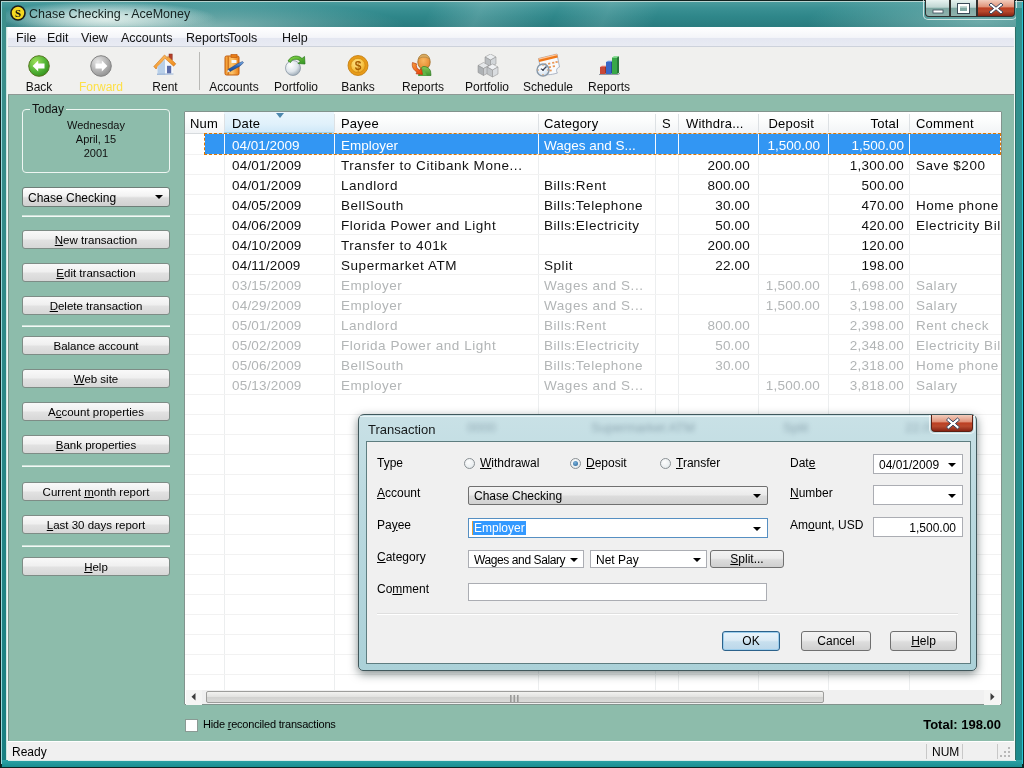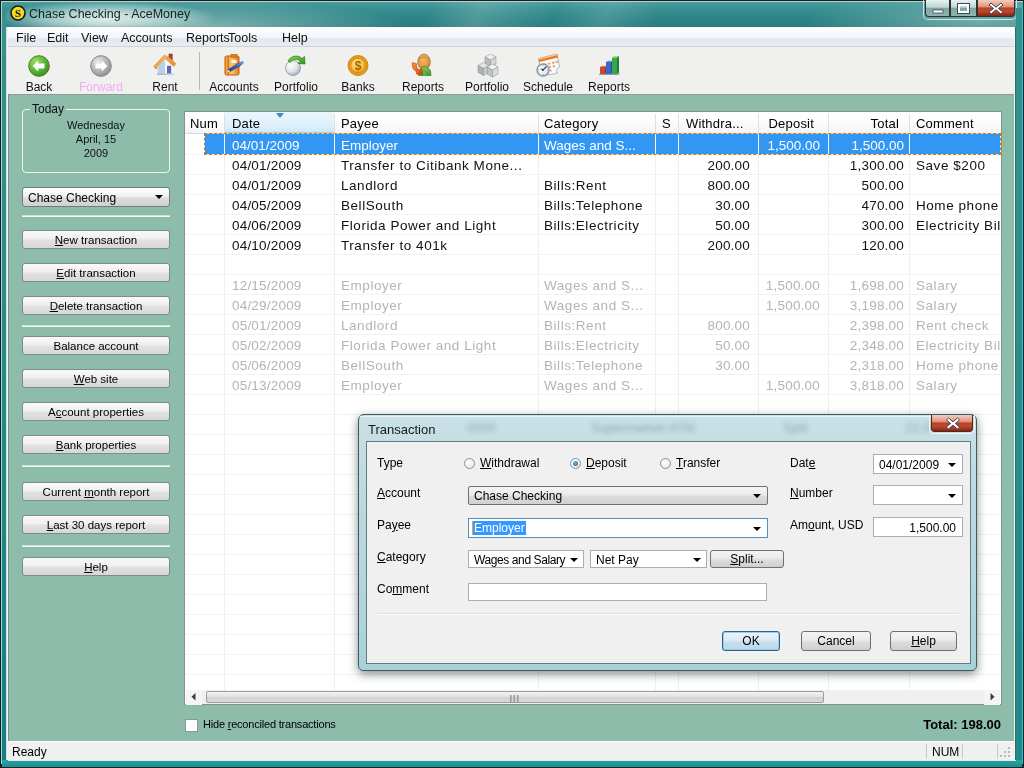--- a/index.html
+++ b/index.html
@@ -190,21 +190,21 @@
 <div class="menuitem" style="left:47px">Edit</div>
 <div class="menuitem" style="left:81px">View</div>
 <div class="menuitem" style="left:121px">Accounts</div>
 <div class="menuitem" style="left:186px">Reports</div>
 <div class="menuitem" style="left:228px">Tools</div>
 <div class="menuitem" style="left:282px">Help</div>
 
 <div class="abs" id="toolbar"></div>
 <div class="abs" id="toolbar-sep"></div>
 <div class="tblabel" style="left:19px;width:40px">Back</div>
-<div class="tblabel" style="left:75px;width:52px;color:#f0abfc">Forward</div>
+<div class="tblabel" style="left:75px;width:52px;color:#fde047">Forward</div>
 <div class="tblabel" style="left:145px;width:40px">Rent</div>
 <div class="tblabel" style="left:205px;width:58px">Accounts</div>
 <div class="tblabel" style="left:268px;width:56px">Portfolio</div>
 <div class="tblabel" style="left:338px;width:40px">Banks</div>
 <div class="tblabel" style="left:400px;width:46px">Reports</div>
 <div class="tblabel" style="left:453px;width:68px">Portfolio</div>
 <div class="tblabel" style="left:519px;width:58px">Schedule</div>
 <div class="tblabel" style="left:585px;width:48px">Reports</div>
 <svg class="tbicon" style="left:28px;top:55px" width="22" height="22" viewBox="0 0 22 22">
     <defs>
@@ -373,21 +373,21 @@
       <path d="M15 3.5 L17 2.3 L22 2.3 L20 3.5 Z" fill="#68d878"></path>
       <path d="M20 3.5 L22 2.3 L22 18.8 L20 20 Z" fill="#287838"></path>
 <path d="M2 20.5 L21 20.5 L23 19.3" stroke="#9098a0" stroke-width="1" fill="none"></path>
 </g>
   </svg>
 
 <div class="abs" id="fs-today"></div>
 <div class="abs" id="fs-label">Today</div>
 <div class="sbtext" style="top:119px">Wednesday</div>
 <div class="sbtext" style="top:133px">April, 15</div>
-<div class="sbtext" style="top:147px">2009</div>
+<div class="sbtext" style="top:147px">2001</div>
 <div class="abs" id="combo-acct">
     <span>Chase Checking</span>
     <i class="downarrow" style="right:6px;top:7px"></i>
   </div>
 <div class="sep-side" style="top:215px"></div>
 <div class="sbbtn" style="top:230px"><u>N</u>ew transaction</div>
 <div class="sbbtn" style="top:263px"><u>E</u>dit transaction</div>
 <div class="sbbtn" style="top:296px"><u>D</u>elete transaction</div>
 <div class="sep-side" style="top:325px"></div>
 <div class="sbbtn" style="top:336px">Balance account</div>
@@ -509,31 +509,38 @@
       <div class="cell w" style="left:359px;width:110px">Bills:Telephone</div>
       <div class="cell num" style="left:494px;width:71px">30.00</div>
       <div class="cell num" style="left:644px;width:75px">470.00</div>
       <div class="cell w" style="left:731px;width:84px">Home phone</div>
     </div>
 <div class="row" style="top:102px">
       <div class="cell" style="left:47px;width:100px">04/06/2009</div>
       <div class="cell w" style="left:156px;width:196px">Florida Power and Light</div>
       <div class="cell w" style="left:359px;width:110px">Bills:Electricity</div>
       <div class="cell num" style="left:494px;width:71px">50.00</div>
-      <div class="cell num" style="left:644px;width:75px">300.00</div>
+      <div class="cell num" style="left:644px;width:75px">420.00</div>
       <div class="cell w" style="left:731px;width:84px">Electricity Bill</div>
     </div>
 <div class="row" style="top:122px">
       <div class="cell" style="left:47px;width:100px">04/10/2009</div>
       <div class="cell w" style="left:156px;width:196px">Transfer to 401k</div>
       <div class="cell num" style="left:494px;width:71px">200.00</div>
       <div class="cell num" style="left:644px;width:75px">120.00</div>
     </div>
+<div class="row" style="top:142px">
+      <div class="cell" style="left:47px;width:100px">04/11/2009</div>
+      <div class="cell w" style="left:156px;width:196px">Supermarket ATM</div>
+      <div class="cell w" style="left:359px;width:110px">Split</div>
+      <div class="cell num" style="left:494px;width:71px">22.00</div>
+      <div class="cell num" style="left:644px;width:75px">198.00</div>
+    </div>
 <div class="row gray" style="top:162px">
-      <div class="cell" style="left:47px;width:100px">12/15/2009</div>
+      <div class="cell" style="left:47px;width:100px">03/15/2009</div>
       <div class="cell w" style="left:156px;width:196px">Employer</div>
       <div class="cell w" style="left:359px;width:110px">Wages and S...</div>
       <div class="cell num" style="left:574px;width:61px">1,500.00</div>
       <div class="cell num" style="left:644px;width:75px">1,698.00</div>
       <div class="cell w" style="left:731px;width:84px">Salary</div>
     </div>
 <div class="row gray" style="top:182px">
       <div class="cell" style="left:47px;width:100px">04/29/2009</div>
       <div class="cell w" style="left:156px;width:196px">Employer</div>
       <div class="cell w" style="left:359px;width:110px">Wages and S...</div>

